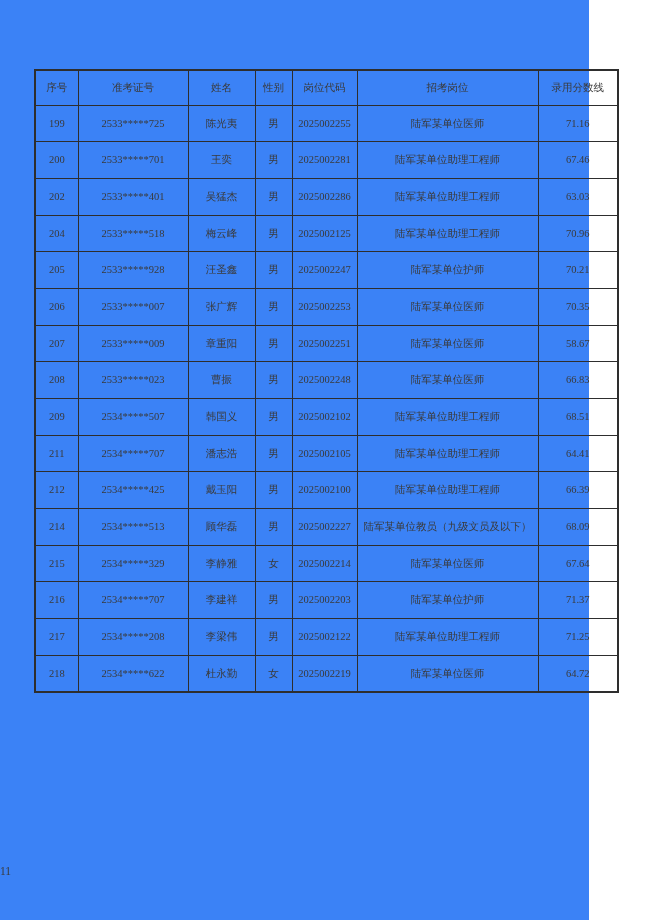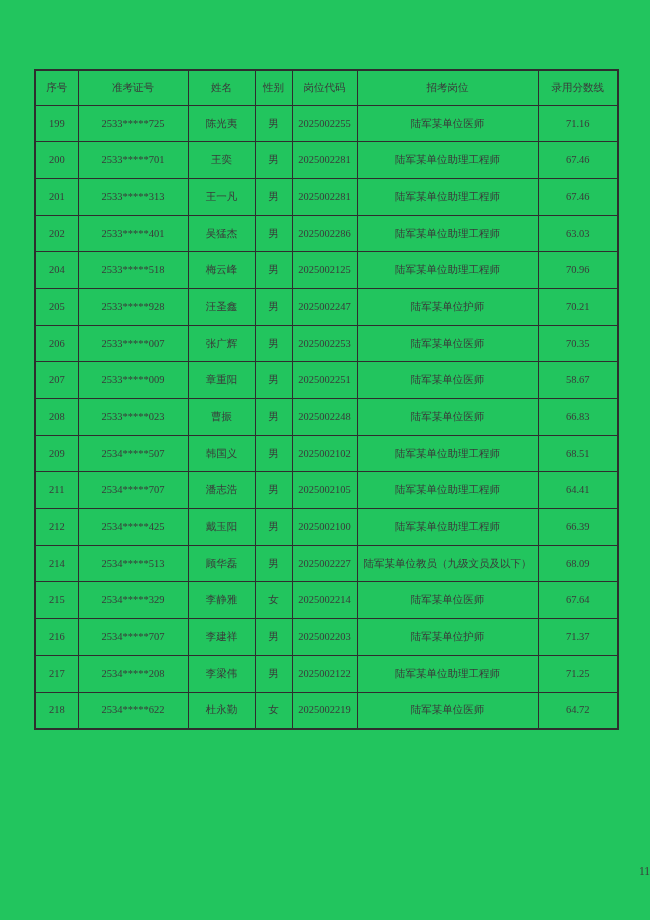--- a/index.html
+++ b/index.html
@@ -9,22 +9,22 @@
     height: 920px;
     background: #ffffff;
     font-family: "Liberation Serif", "DejaVu Serif", serif;
     color: #3a3a3a;
     position: relative;
     overflow: hidden;
   }
   .page {
     position: absolute;
     left: 0; top: 0;
-    width: 650px; height: 920px;
-    background: #22c55e;
+    width: 589px; height: 920px;
+    background: #3b82f6;
   }
   table.results {
     position: absolute;
     left: 34px;
     top: 69px;
     width: 583px;
     border-collapse: collapse;
     table-layout: fixed;
     border: 2px solid #2e2e2e;
   }
@@ -44,21 +44,21 @@
   table.results tbody tr { height: 36.7px; }
   td.col-job_title {
     text-align: left;
     padding-left: 4px;
   }
   .page-number {
     position: absolute;
     top: 865px;
     left: 0;
     width: 650px;
-    text-align: right;
+    text-align: left;
     font-size: 11.5px;
     color: #3a3a3a;
   }
 </style>
 </head>
 <body>
 
 <div class="page">
 
   <table class="results">
@@ -95,29 +95,20 @@
         <tr>
           <td class="col-seq">200</td>
           <td class="col-exam_id">2533*****701</td>
           <td class="col-name">王奕</td>
           <td class="col-gender">男</td>
           <td class="col-job_code">2025002281</td>
           <td class="col-job_title">陆军某单位助理工程师</td>
           <td class="col-score_line">67.46</td>
         </tr>
         <tr>
-          <td class="col-seq">201</td>
-          <td class="col-exam_id">2533*****313</td>
-          <td class="col-name">王一凡</td>
-          <td class="col-gender">男</td>
-          <td class="col-job_code">2025002281</td>
-          <td class="col-job_title">陆军某单位助理工程师</td>
-          <td class="col-score_line">67.46</td>
-        </tr>
-        <tr>
           <td class="col-seq">202</td>
           <td class="col-exam_id">2533*****401</td>
           <td class="col-name">吴猛杰</td>
           <td class="col-gender">男</td>
           <td class="col-job_code">2025002286</td>
           <td class="col-job_title">陆军某单位助理工程师</td>
           <td class="col-score_line">63.03</td>
         </tr>
         <tr>
           <td class="col-seq">204</td>

